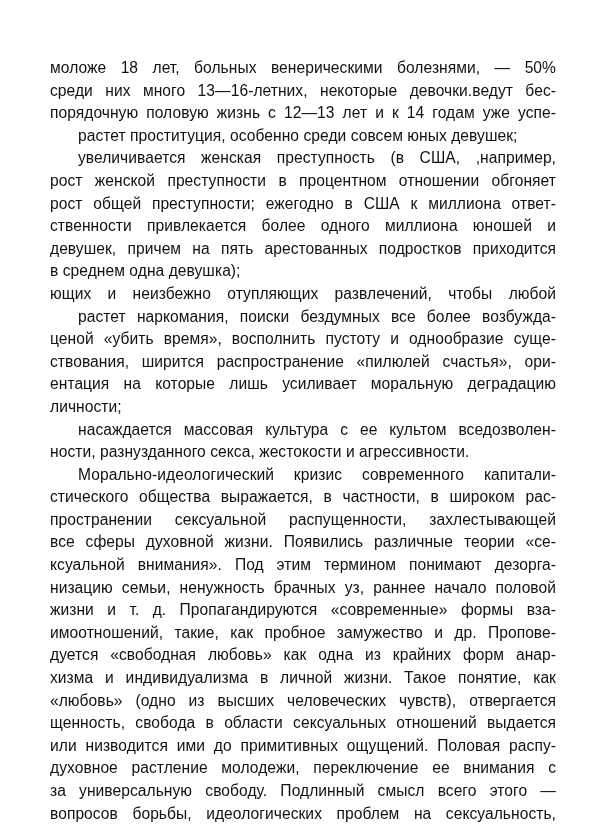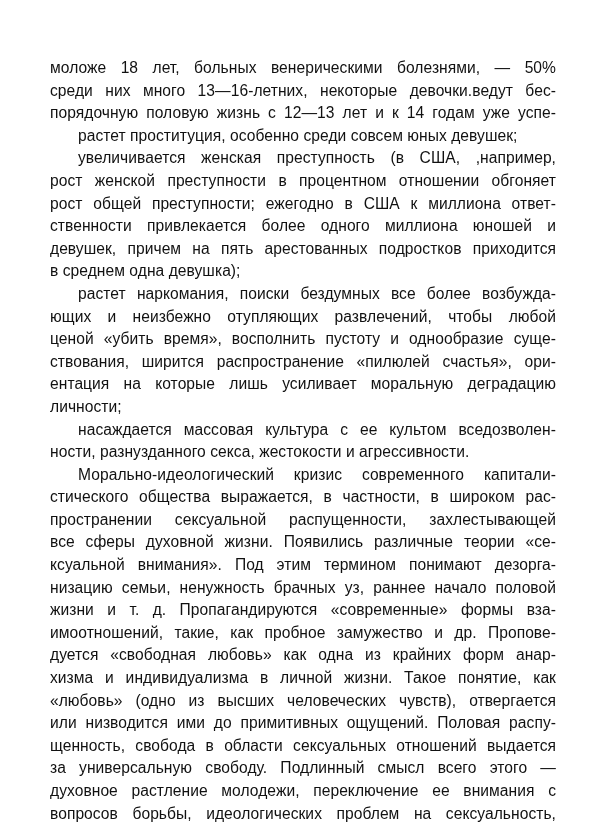--- a/index.html
+++ b/index.html
@@ -52,22 +52,22 @@
     </div>
   <div>
       <span class="line indent">увеличивается женская преступность (в США, ,например,</span>
       <span class="line">рост женской преступности в процентном отношении обгоняет</span>
       <span class="line">рост общей преступности; ежегодно в США к миллиона ответ-</span>
       <span class="line">ственности привлекается более одного миллиона юношей и</span>
       <span class="line">девушек, причем на пять арестованных подростков приходится</span>
       <span class="line last">в среднем одна девушка);</span>
     </div>
   <div>
+      <span class="line">ющих и неизбежно отупляющих развлечений, чтобы любой</span>
       <span class="line indent">растет наркомания, поиски бездумных все более возбужда-</span>
-      <span class="line">ющих и неизбежно отупляющих развлечений, чтобы любой</span>
       <span class="line">ценой «убить время», восполнить пустоту и однообразие суще-</span>
       <span class="line">ствования, ширится распространение «пилюлей счастья», ори-</span>
       <span class="line">ентация на которые лишь усиливает моральную деградацию</span>
       <span class="line last">личности;</span>
     </div>
   <div>
       <span class="line indent">насаждается массовая культура с ее культом вседозволен-</span>
       <span class="line last">ности, разнузданного секса, жестокости и агрессивности.</span>
     </div>
   <div>
@@ -75,19 +75,19 @@
       <span class="line">стического общества выражается, в частности, в широком рас-</span>
       <span class="line">пространении сексуальной распущенности, захлестывающей</span>
       <span class="line">все сферы духовной жизни. Появились различные теории «се-</span>
       <span class="line">ксуальной внимания». Под этим термином понимают дезорга-</span>
       <span class="line">низацию семьи, ненужность брачных уз, раннее начало половой</span>
       <span class="line">жизни и т. д. Пропагандируются «современные» формы вза-</span>
       <span class="line">имоотношений, такие, как пробное замужество и др. Пропове-</span>
       <span class="line">дуется «свободная любовь» как одна из крайних форм анар-</span>
       <span class="line">хизма и индивидуализма в личной жизни. Такое понятие, как</span>
       <span class="line">«любовь» (одно из высших человеческих чувств), отвергается</span>
+      <span class="line">щенность, свобода в области сексуальных отношений выдается</span>
       <span class="line">или низводится ими до примитивных ощущений. Половая распу-</span>
-      <span class="line">щенность, свобода в области сексуальных отношений выдается</span>
+      <span class="line">духовное растление молодежи, переключение ее внимания с</span>
       <span class="line">за универсальную свободу. Подлинный смысл всего этого —</span>
-      <span class="line">духовное растление молодежи, переключение ее внимания с</span>
       <span class="line">вопросов борьбы, идеологических проблем на сексуальность,</span>
     </div>
 </div>
 
 </body></html>

